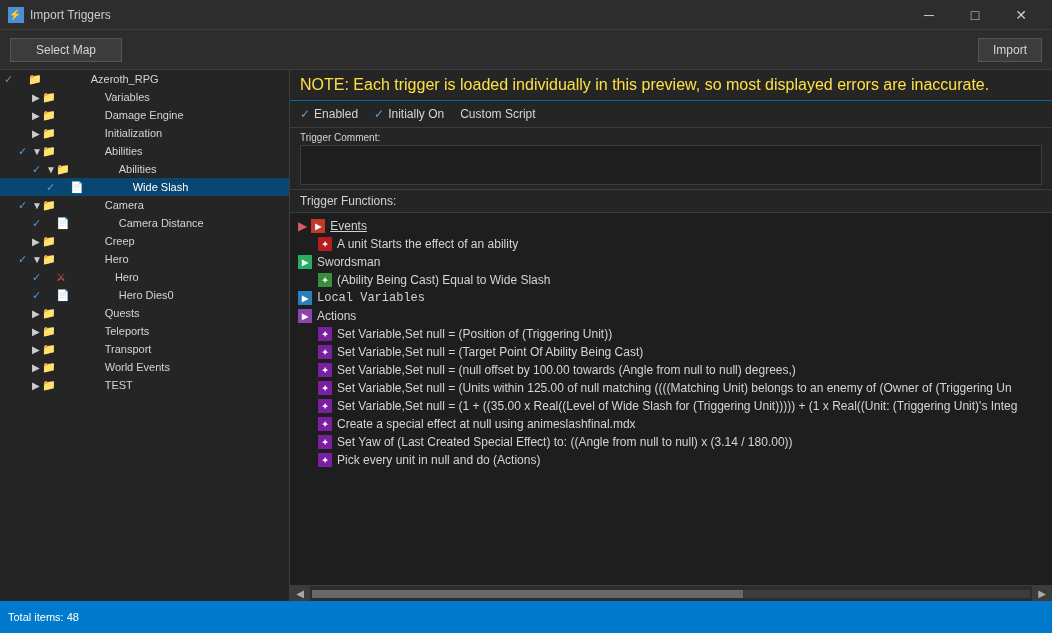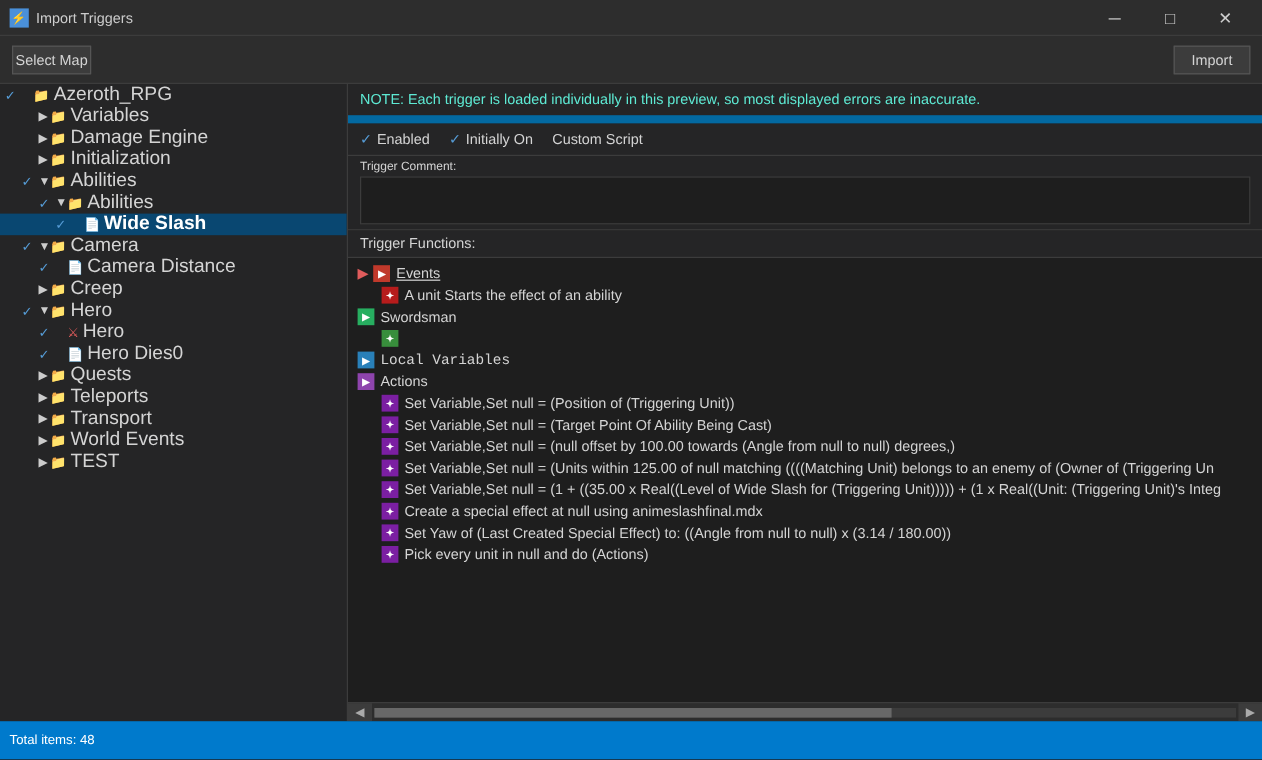--- a/index.html
+++ b/index.html
@@ -69,21 +69,21 @@
       display: flex;
       align-items: center;
       padding: 0 10px;
       border-bottom: 1px solid #3c3c3c;
       gap: 8px;
     }
     .select-map-btn {
       background: #3c3c3c;
       border: 1px solid #555;
       color: #d4d4d4;
-      padding: 4px 2px;
+      padding: 4px 25px;
       cursor: pointer;
       font-size: 12px;
     }
     .import-btn {
       background: #3c3c3c;
       border: 1px solid #555;
       color: #d4d4d4;
       padding: 4px 14px;
       cursor: pointer;
       font-size: 12px;
@@ -127,40 +127,41 @@
       font-size: 11px;
     }
     .tree-item .arrow {
       width: 10px;
       color: #cccccc;
       flex-shrink: 0;
       font-size: 10px;
     }
     .tree-item .label {
       color: #d4d4d4;
-      font-size: 16px;
-    }
-    .tree-item .label.selected-text { color: #ffffff; font-weight: bold; }
+      font-size: 11px;
+      margin-left: 46px;
+    }
+    .tree-item .label.selected-text { color: #ffffff; }
 
     
     .right-panel {
       flex: 1;
       display: flex;
       flex-direction: column;
       background: #1e1e1e;
       overflow: hidden;
     }
 
     
     .note-bar {
       background: #252526;
       padding: 6px 10px;
-      font-size: 12px;
-      color: #5eead4;
-      border-bottom: 7px solid #0369a1;
+      font-size: 16px;
+      color: #fde047;
+      border-bottom: 1px solid #0369a1;
     }
 
     
     .checkboxes-row {
       display: flex;
       align-items: center;
       padding: 6px 10px;
       gap: 16px;
       border-bottom: 1px solid #3c3c3c;
       background: #252526;
@@ -451,20 +452,21 @@
             <div class="func-item" style="padding-left: 28px;">
               <span style="display: inline-flex; align-items: center; justify-content: center; width: 14px; height: 14px; margin-right: 5px; flex-shrink: 0; font-size: 8px; color: white; font-weight: bold; background: rgb(183, 28, 28);">✦</span>
               <span style="color: rgb(212, 212, 212);">A unit Starts the effect of an ability</span>
             </div>
             <div class="func-item" style="padding-left: 8px;">
               <span style="display: inline-flex; align-items: center; justify-content: center; width: 14px; height: 14px; margin-right: 5px; flex-shrink: 0; font-size: 8px; color: white; font-weight: bold; background: rgb(39, 174, 96);">▶</span>
               <span style="color: rgb(212, 212, 212);">Swordsman</span>
             </div>
             <div class="func-item" style="padding-left: 28px;">
               <span style="display: inline-flex; align-items: center; justify-content: center; width: 14px; height: 14px; margin-right: 5px; flex-shrink: 0; font-size: 8px; color: white; font-weight: bold; background: rgb(56, 142, 60);">✦</span>
+              <span style="color: rgb(212, 212, 212);">(Ability Being Cast) Equal to Wide Slash</span>
             </div>
             <div class="func-item" style="padding-left: 8px;">
               <span style="display: inline-flex; align-items: center; justify-content: center; width: 14px; height: 14px; margin-right: 5px; flex-shrink: 0; font-size: 8px; color: white; font-weight: bold; background: rgb(41, 128, 185);">▶</span>
               <span style="color: rgb(212, 212, 212); font-family: Liberation Mono, monospace;">Local Variables</span>
             </div>
             <div class="func-item" style="padding-left: 8px;">
               <span style="display: inline-flex; align-items: center; justify-content: center; width: 14px; height: 14px; margin-right: 5px; flex-shrink: 0; font-size: 8px; color: white; font-weight: bold; background: rgb(142, 68, 173);">▶</span>
               <span style="color: rgb(212, 212, 212);">Actions</span>
             </div>
             <div class="func-item" style="padding-left: 28px;">

